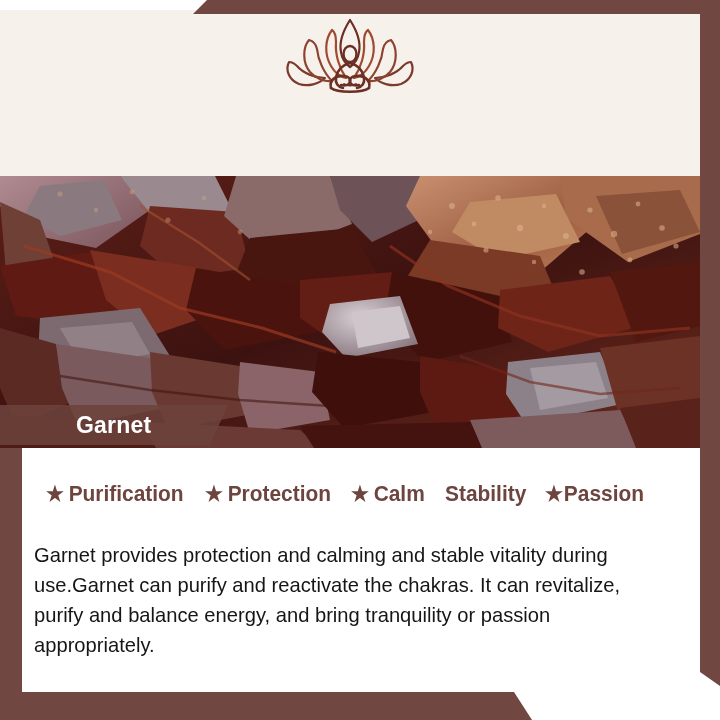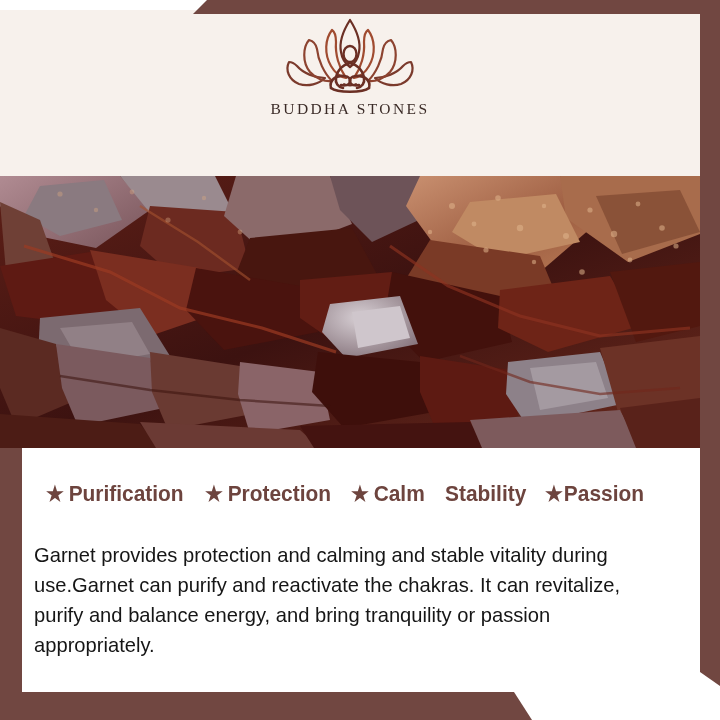--- a/index.html
+++ b/index.html
@@ -224,21 +224,20 @@
         <path d="M75 45 C83 47 88 53 89 60 C90 65 87 69 82 70" stroke="#6b2f24" stroke-width="2.6" fill="none"></path>
 
         <path d="M56 70 C54 63 60 57 69 58 C74 58.5 76 61 75 64 C74 67 70 68 66 67" stroke="#6b2f24" stroke-width="2.6" fill="none"></path>
         <path d="M94 70 C96 63 90 57 81 58 C76 58.5 74 61 75 64 C76 67 80 68 84 67" stroke="#6b2f24" stroke-width="2.6" fill="none"></path>
 
         <path d="M56 70 C62 75 88 75 94 70" stroke="#6b2f24" stroke-width="2.6" fill="none"></path>
 
         <path d="M69 66 C72 68 78 68 81 66" stroke="#6b2f24" stroke-width="2" fill="none"></path>
       </g>
     </svg>
-    <div class="logo-wordmark">BUDDHA STONES</div>
   </div>
 
 
   <div class="hero-photo">
     <svg viewBox="0 0 700 272" preserveAspectRatio="none" aria-hidden="true">
       <defs>
         <linearGradient id="gDeep" x1="0" y1="0" x2="1" y2="1">
           <stop offset="0%" stop-color="#5e1f17"></stop>
           <stop offset="50%" stop-color="#3c1210"></stop>
           <stop offset="100%" stop-color="#6b2a1d"></stop>
@@ -342,20 +341,23 @@
         <circle cx="132" cy="16" r="2.4"></circle>
           <circle cx="168" cy="44" r="2.6"></circle>
         <circle cx="204" cy="22" r="2.2"></circle>
           <circle cx="240" cy="56" r="2.4"></circle>
       </g>
 
       <rect x="0" y="0" width="700" height="272" fill="none"></rect>
     </svg>
   </div>
 
+  <div class="stone-tag">
+    <span class="stone-tag-text">Garnet</span>
+  </div>
 
   <div class="content-strip-top"></div>
   <div class="content-area"></div>
 
   <div class="benefits-row">
     <span class="benefit">
       <span class="star">★</span>
       <span>Purification</span>
     </span>
     <span class="benefit">

